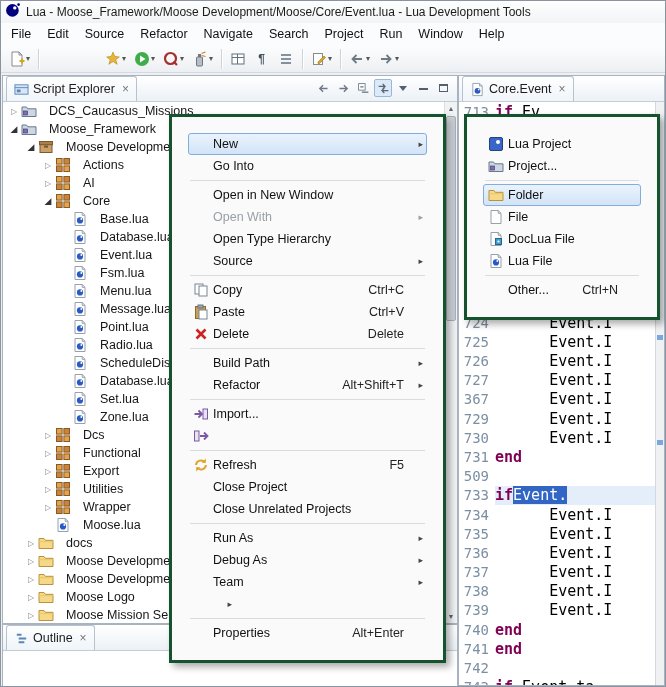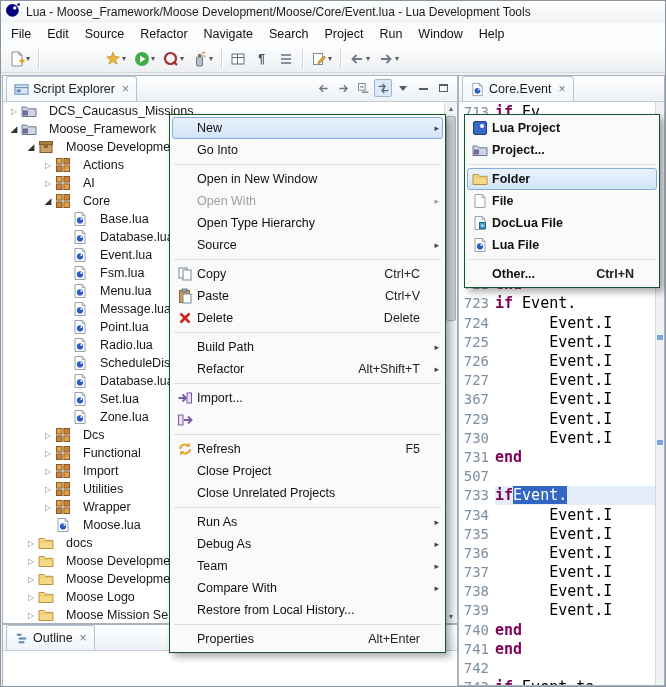--- a/index.html
+++ b/index.html
@@ -68,22 +68,22 @@
     font-family:"DejaVu Sans Mono","Liberation Mono",monospace; font-size:15px; }
   .ln { flex:0 0 36px; text-align:right; padding-right:6px; color:#7b8fa3; font-size:14px; }
   .ct { flex:1; color:#000; height:100%; display:flex; align-items:center; }
   .code-line.cur .ct { background:#e4eefb; }
   .kw { color:#7f0055; font-weight:bold; }
   .seltext { background:#3166c5; color:#fff; }
   .overview { position:absolute; right:0; top:26px; bottom:0; width:9px;
     background:#eff1f3; border-left:1px solid #d4d8dc; }
   .ov-mark { position:absolute; left:1px; right:1px; height:5px; }
   
-  .popup { position:absolute; background:#fafafa; border:1px solid #14532d;
-    box-shadow:4px 4px 7px rgba(0,0,0,.33); padding:2px; z-index:60; }
+  .popup { position:absolute; background:#fafafa; border:3px solid #14532d;
+    box-shadow:4px 4px 7px rgba(0,0,0,.33); padding:16px; z-index:60; }
   .menu-item { height:22px; display:flex; align-items:center; font-size:12.5px; color:#111;
     border:1px solid transparent; border-radius:3px; }
   .menu-item.hl { background:linear-gradient(#eaf3fc,#d2e4f8); border-color:#84adde; }
   .menu-item.dis, .menu-item.dis .mi-sc, .menu-item.dis .mi-ar { color:#9aa0a6; }
   .mi-ic { flex:0 0 24px; display:flex; justify-content:center; }
   .mi-ic svg { width:16px; height:16px; }
   .mi-lb { flex:1; white-space:nowrap; }
   .mi-sc { margin-right:10px; white-space:nowrap; color:#222; }
   .mi-ar { flex:0 0 12px; text-align:right; padding-right:3px; font-size:9px; color:#444; }
   .menu-sep { height:1px; background:#d9dbde; margin:3px 2px; }
@@ -499,21 +499,21 @@
       <div class="tree-row" style="padding-left: 38px;">
         <span class="twisty">▷</span>
         <span class="ticon">
           <svg viewBox="0 0 16 16">
             <rect x="1.5" y="1.5" width="5.6" height="5.6" fill="#e3a24c" stroke="#8a5a22"></rect>
             <rect x="8.9" y="1.5" width="5.6" height="5.6" fill="#c9833a" stroke="#8a5a22"></rect>
             <rect x="1.5" y="8.9" width="5.6" height="5.6" fill="#c9833a" stroke="#8a5a22"></rect>
             <rect x="8.9" y="8.9" width="5.6" height="5.6" fill="#e3a24c" stroke="#8a5a22"></rect>
           </svg>
         </span>
-        <span class="tlabel">Import</span>
+        <span class="tlabel">Export</span>
       </div>
       <div class="tree-row" style="padding-left: 38px;">
         <span class="twisty">▷</span>
         <span class="ticon">
           <svg viewBox="0 0 16 16">
             <rect x="1.5" y="1.5" width="5.6" height="5.6" fill="#e3a24c" stroke="#8a5a22"></rect>
             <rect x="8.9" y="1.5" width="5.6" height="5.6" fill="#c9833a" stroke="#8a5a22"></rect>
             <rect x="1.5" y="8.9" width="5.6" height="5.6" fill="#c9833a" stroke="#8a5a22"></rect>
             <rect x="8.9" y="8.9" width="5.6" height="5.6" fill="#e3a24c" stroke="#8a5a22"></rect>
           </svg>
@@ -645,21 +645,21 @@
       <div class="code-line"><span class="ln">722</span><span class="ct">    <span class="kw">end</span></span></div>
       <div class="code-line"><span class="ln">723</span><span class="ct">    <span class="kw">if</span> Event.</span></div>
       <div class="code-line"><span class="ln">724</span><span class="ct">      Event.I</span></div>
       <div class="code-line"><span class="ln">725</span><span class="ct">      Event.I</span></div>
       <div class="code-line"><span class="ln">726</span><span class="ct">      Event.I</span></div>
       <div class="code-line"><span class="ln">727</span><span class="ct">      Event.I</span></div>
       <div class="code-line"><span class="ln">367</span><span class="ct">      Event.I</span></div>
       <div class="code-line"><span class="ln">729</span><span class="ct">      Event.I</span></div>
       <div class="code-line"><span class="ln">730</span><span class="ct">      Event.I</span></div>
       <div class="code-line"><span class="ln">731</span><span class="ct">    <span class="kw">end</span></span></div>
-      <div class="code-line"><span class="ln">507</span><span class="ct"></span></div>
+      <div class="code-line"><span class="ln">509</span><span class="ct"></span></div>
       <div class="code-line cur"><span class="ln">733</span><span class="ct">    <span class="kw">if</span> <span class="seltext">Event.</span></span></div>
       <div class="code-line"><span class="ln">734</span><span class="ct">      Event.I</span></div>
       <div class="code-line"><span class="ln">735</span><span class="ct">      Event.I</span></div>
       <div class="code-line"><span class="ln">736</span><span class="ct">      Event.I</span></div>
       <div class="code-line"><span class="ln">737</span><span class="ct">      Event.I</span></div>
       <div class="code-line"><span class="ln">738</span><span class="ct">      Event.I</span></div>
       <div class="code-line"><span class="ln">739</span><span class="ct">      Event.I</span></div>
       <div class="code-line"><span class="ln">740</span><span class="ct">    <span class="kw">end</span></span></div>
       <div class="code-line"><span class="ln">741</span><span class="ct">  <span class="kw">end</span></span></div>
       <div class="code-line"><span class="ln">742</span><span class="ct"></span></div>
@@ -818,39 +818,32 @@
       <span class="mi-ar">▸</span>
     </div>
     <div class="menu-item">
       <span class="mi-ic"></span>
       <span class="mi-lb">Team</span>
       <span class="mi-sc"></span>
       <span class="mi-ar">▸</span>
     </div>
     <div class="menu-item">
       <span class="mi-ic"></span>
-      <span class="mi-lb">Compare With</span>
       <span class="mi-sc"></span>
       <span class="mi-ar">▸</span>
-    </div>
-    <div class="menu-item">
-      <span class="mi-ic"></span>
-      <span class="mi-lb">Restore from Local History...</span>
-      <span class="mi-sc"></span>
-      <span class="mi-ar"></span>
     </div>
     <div class="menu-sep"></div>
     <div class="menu-item">
       <span class="mi-ic"></span>
       <span class="mi-lb">Properties</span>
       <span class="mi-sc">Alt+Enter</span>
       <span class="mi-ar"></span>
     </div>
   </div>
-<div class="popup" id="submenu" style="left:463px;top:113px;width:196px;z-index:70;font-weight:bold;">
+<div class="popup" id="submenu" style="left:463px;top:113px;width:196px;z-index:70;">
     <div class="menu-item">
       <span class="mi-ic">
         <svg viewBox="0 0 16 16">
           <rect x="1.5" y="1.5" width="13" height="13" rx="1.5" fill="#3b66c9" stroke="#24407e"></rect>
           <circle cx="10" cy="6" r="2" fill="#fff"></circle>
           <circle cx="12.7" cy="3.3" r="1" fill="#3b66c9"></circle>
         </svg>
       </span>
       <span class="mi-lb">Lua Project</span>
       <span class="mi-sc"></span>

